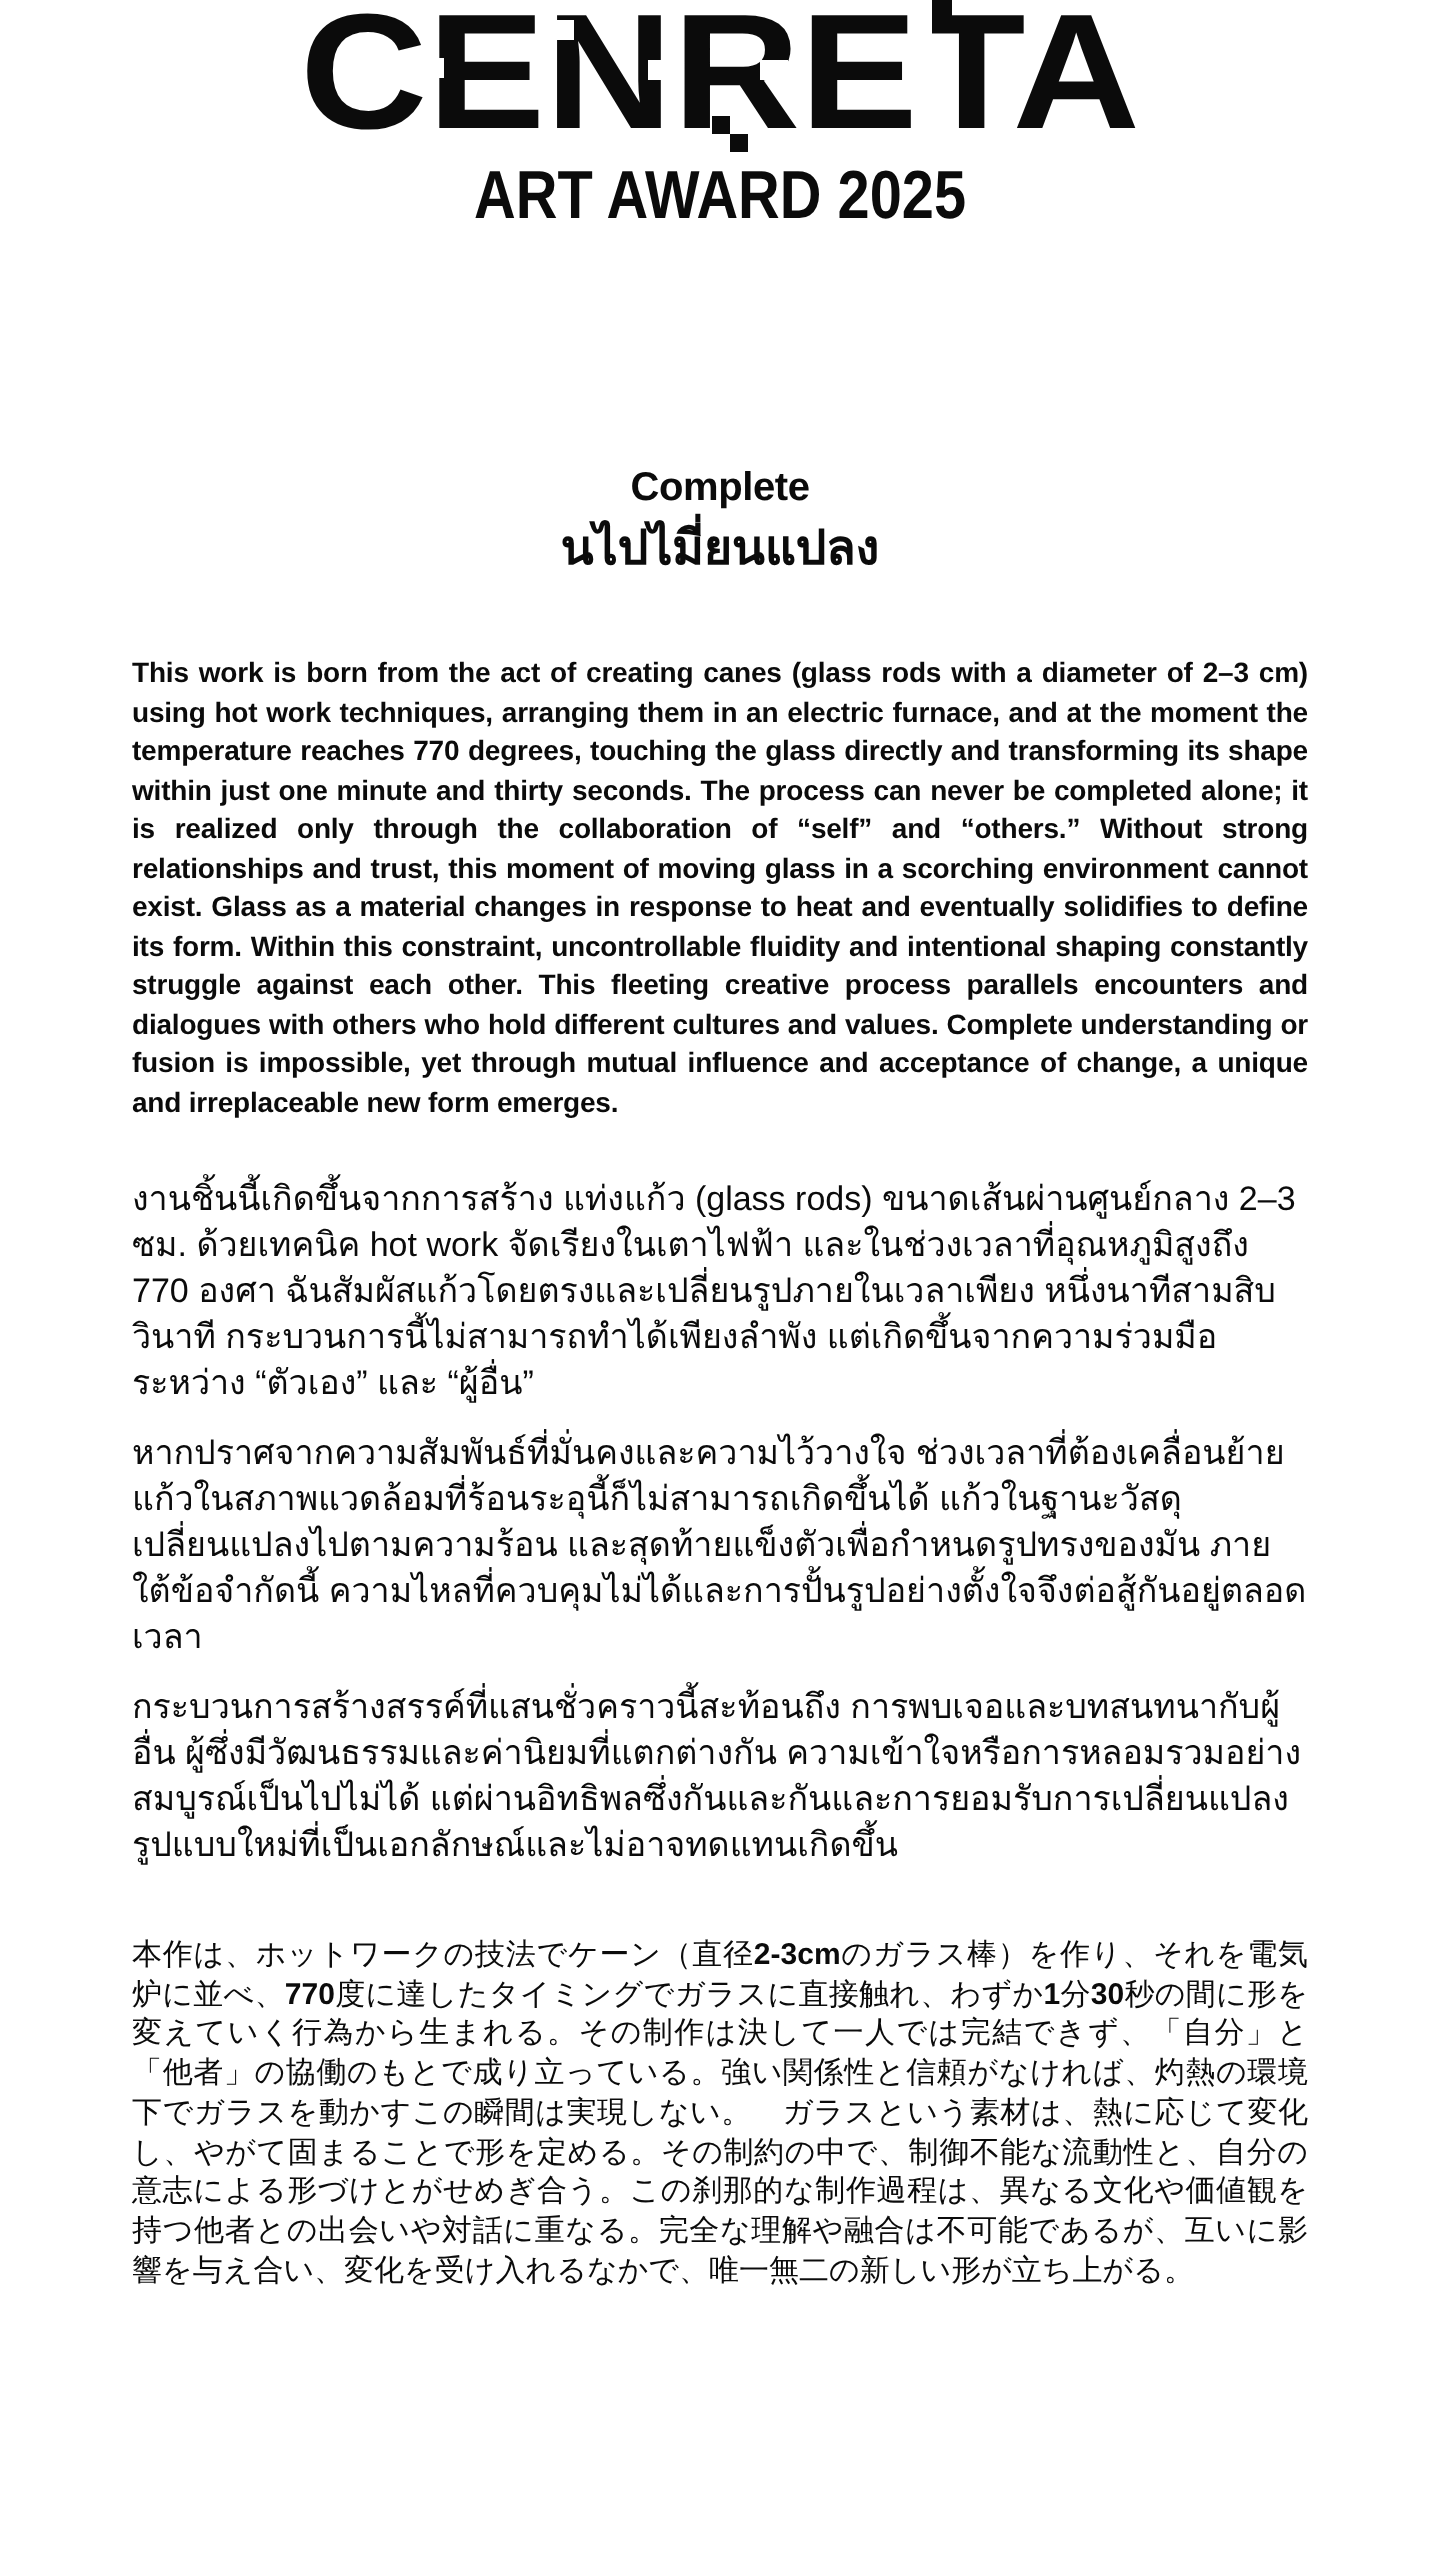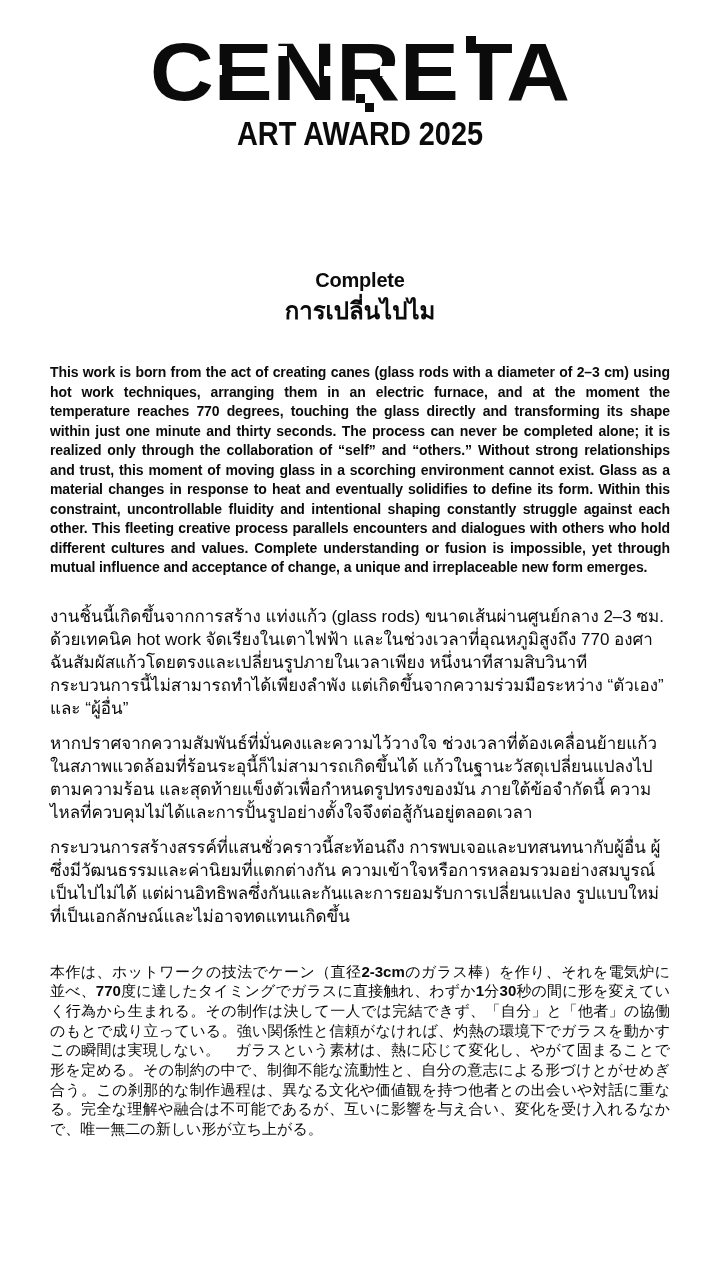--- a/index.html
+++ b/index.html
@@ -13,21 +13,20 @@
     color: #0b0b0b;
     font-family: "Liberation Sans", sans-serif;
     overflow: hidden;
   }
   .page {
     width: 720px;
     height: 1280px;
     background: #ffffff;
   }
   .header {
-    padding-top: 36px;
     text-align: center;
   }
   .logo-svg {
     display: block;
     margin: 0 auto;
   }
   .award-svg {
     display: block;
     margin: 0 auto;
     margin-top: 1px;
@@ -43,21 +42,21 @@
     line-height: 26px;
     letter-spacing: -0.2px;
   }
   .title-th {
     margin: 0;
     font-size: 24px;
     font-weight: 600;
     line-height: 36px;
   }
   .body-block {
-    padding: 0 50px;
+    padding: 0 66px;
   }
   .p-en {
     margin: 34px 0 0 0;
     font-weight: 700;
     font-size: 14px;
     line-height: 19.5px;
     letter-spacing: -0.1px;
     text-align: justify;
   }
   .p-th {
@@ -106,21 +105,21 @@
       </g>
     </svg>
 
     <svg class="award-svg" width="252" height="36" viewBox="0 0 252 36">
       <text x="126" y="28" text-anchor="middle" font-family="Liberation Sans, sans-serif" font-size="34" font-weight="bold" fill="#0b0b0b" textLength="246" lengthAdjust="spacingAndGlyphs">ART AWARD 2025</text>
     </svg>
   </header>
 
   <section class="title-block">
     <h1 class="title-en">Complete</h1>
-    <h2 class="title-th">การเปลี่นไปไม</h2>
+    <h2 class="title-th">นไปไมี่ยนแปลง</h2>
   </section>
 
   <section class="body-block">
     <p class="p-en">This work is born from the act of creating canes (glass rods with a diameter of 2–3 cm) using hot work techniques, arranging them in an electric furnace, and at the moment the temperature reaches 770 degrees, touching the glass directly and transforming its shape within just one minute and thirty seconds. The process can never be completed alone; it is realized only through the collaboration of “self” and “others.” Without strong relationships and trust, this moment of moving glass in a scorching environment cannot exist. Glass as a material changes in response to heat and eventually solidifies to define its form. Within this constraint, uncontrollable fluidity and intentional shaping constantly struggle against each other. This fleeting creative process parallels encounters and dialogues with others who hold different cultures and values. Complete understanding or fusion is impossible, yet through mutual influence and acceptance of change, a unique and irreplaceable new form emerges.</p>
     <p class="p-th first">งานชิ้นนี้เกิดขึ้นจากการสร้าง แท่งแก้ว (glass rods) ขนาดเส้นผ่านศูนย์กลาง 2–3 ซม. ด้วยเทคนิค hot work จัดเรียงในเตาไฟฟ้า และในช่วงเวลาที่อุณหภูมิสูงถึง 770 องศา ฉันสัมผัสแก้วโดยตรงและเปลี่ยนรูปภายในเวลาเพียง หนึ่งนาทีสามสิบวินาที กระบวนการนี้ไม่สามารถทำได้เพียงลำพัง แต่เกิดขึ้นจากความร่วมมือระหว่าง “ตัวเอง” และ “ผู้อื่น”</p>
     <p class="p-th">หากปราศจากความสัมพันธ์ที่มั่นคงและความไว้วางใจ ช่วงเวลาที่ต้องเคลื่อนย้ายแก้วในสภาพแวดล้อมที่ร้อนระอุนี้ก็ไม่สามารถเกิดขึ้นได้ แก้วในฐานะวัสดุเปลี่ยนแปลงไปตามความร้อน และสุดท้ายแข็งตัวเพื่อกำหนดรูปทรงของมัน ภายใต้ข้อจำกัดนี้ ความไหลที่ควบคุมไม่ได้และการปั้นรูปอย่างตั้งใจจึงต่อสู้กันอยู่ตลอดเวลา</p>
     <p class="p-th">กระบวนการสร้างสรรค์ที่แสนชั่วคราวนี้สะท้อนถึง การพบเจอและบทสนทนากับผู้อื่น ผู้ซึ่งมีวัฒนธรรมและค่านิยมที่แตกต่างกัน ความเข้าใจหรือการหลอมรวมอย่างสมบูรณ์เป็นไปไม่ได้ แต่ผ่านอิทธิพลซึ่งกันและกันและการยอมรับการเปลี่ยนแปลง รูปแบบใหม่ที่เป็นเอกลักษณ์และไม่อาจทดแทนเกิดขึ้น</p>
     <p class="p-jp"><span>本作は、ホットワークの技法でケーン（直径</span><span class="seg-bold">2-3cm</span><span>のガラス棒）を作り、それを電気炉に並べ、</span><span class="seg-bold">770</span><span>度に達したタイミングでガラスに直接触れ、わずか</span><span class="seg-bold">1</span><span>分</span><span class="seg-bold">30</span><span>秒の間に形を変えていく行為から生まれる。その制作は決して一人では完結できず、「自分」と「他者」の協働のもとで成り立っている。強い関係性と信頼がなければ、灼熱の環境下でガラスを動かすこの瞬間は実現しない。　ガラスという素材は、熱に応じて変化し、やがて固まることで形を定める。その制約の中で、制御不能な流動性と、自分の意志による形づけとがせめぎ合う。この刹那的な制作過程は、異なる文化や価値観を持つ他者との出会いや対話に重なる。完全な理解や融合は不可能であるが、互いに影響を与え合い、変化を受け入れるなかで、唯一無二の新しい形が立ち上がる。</span></p>
   </section>
 

